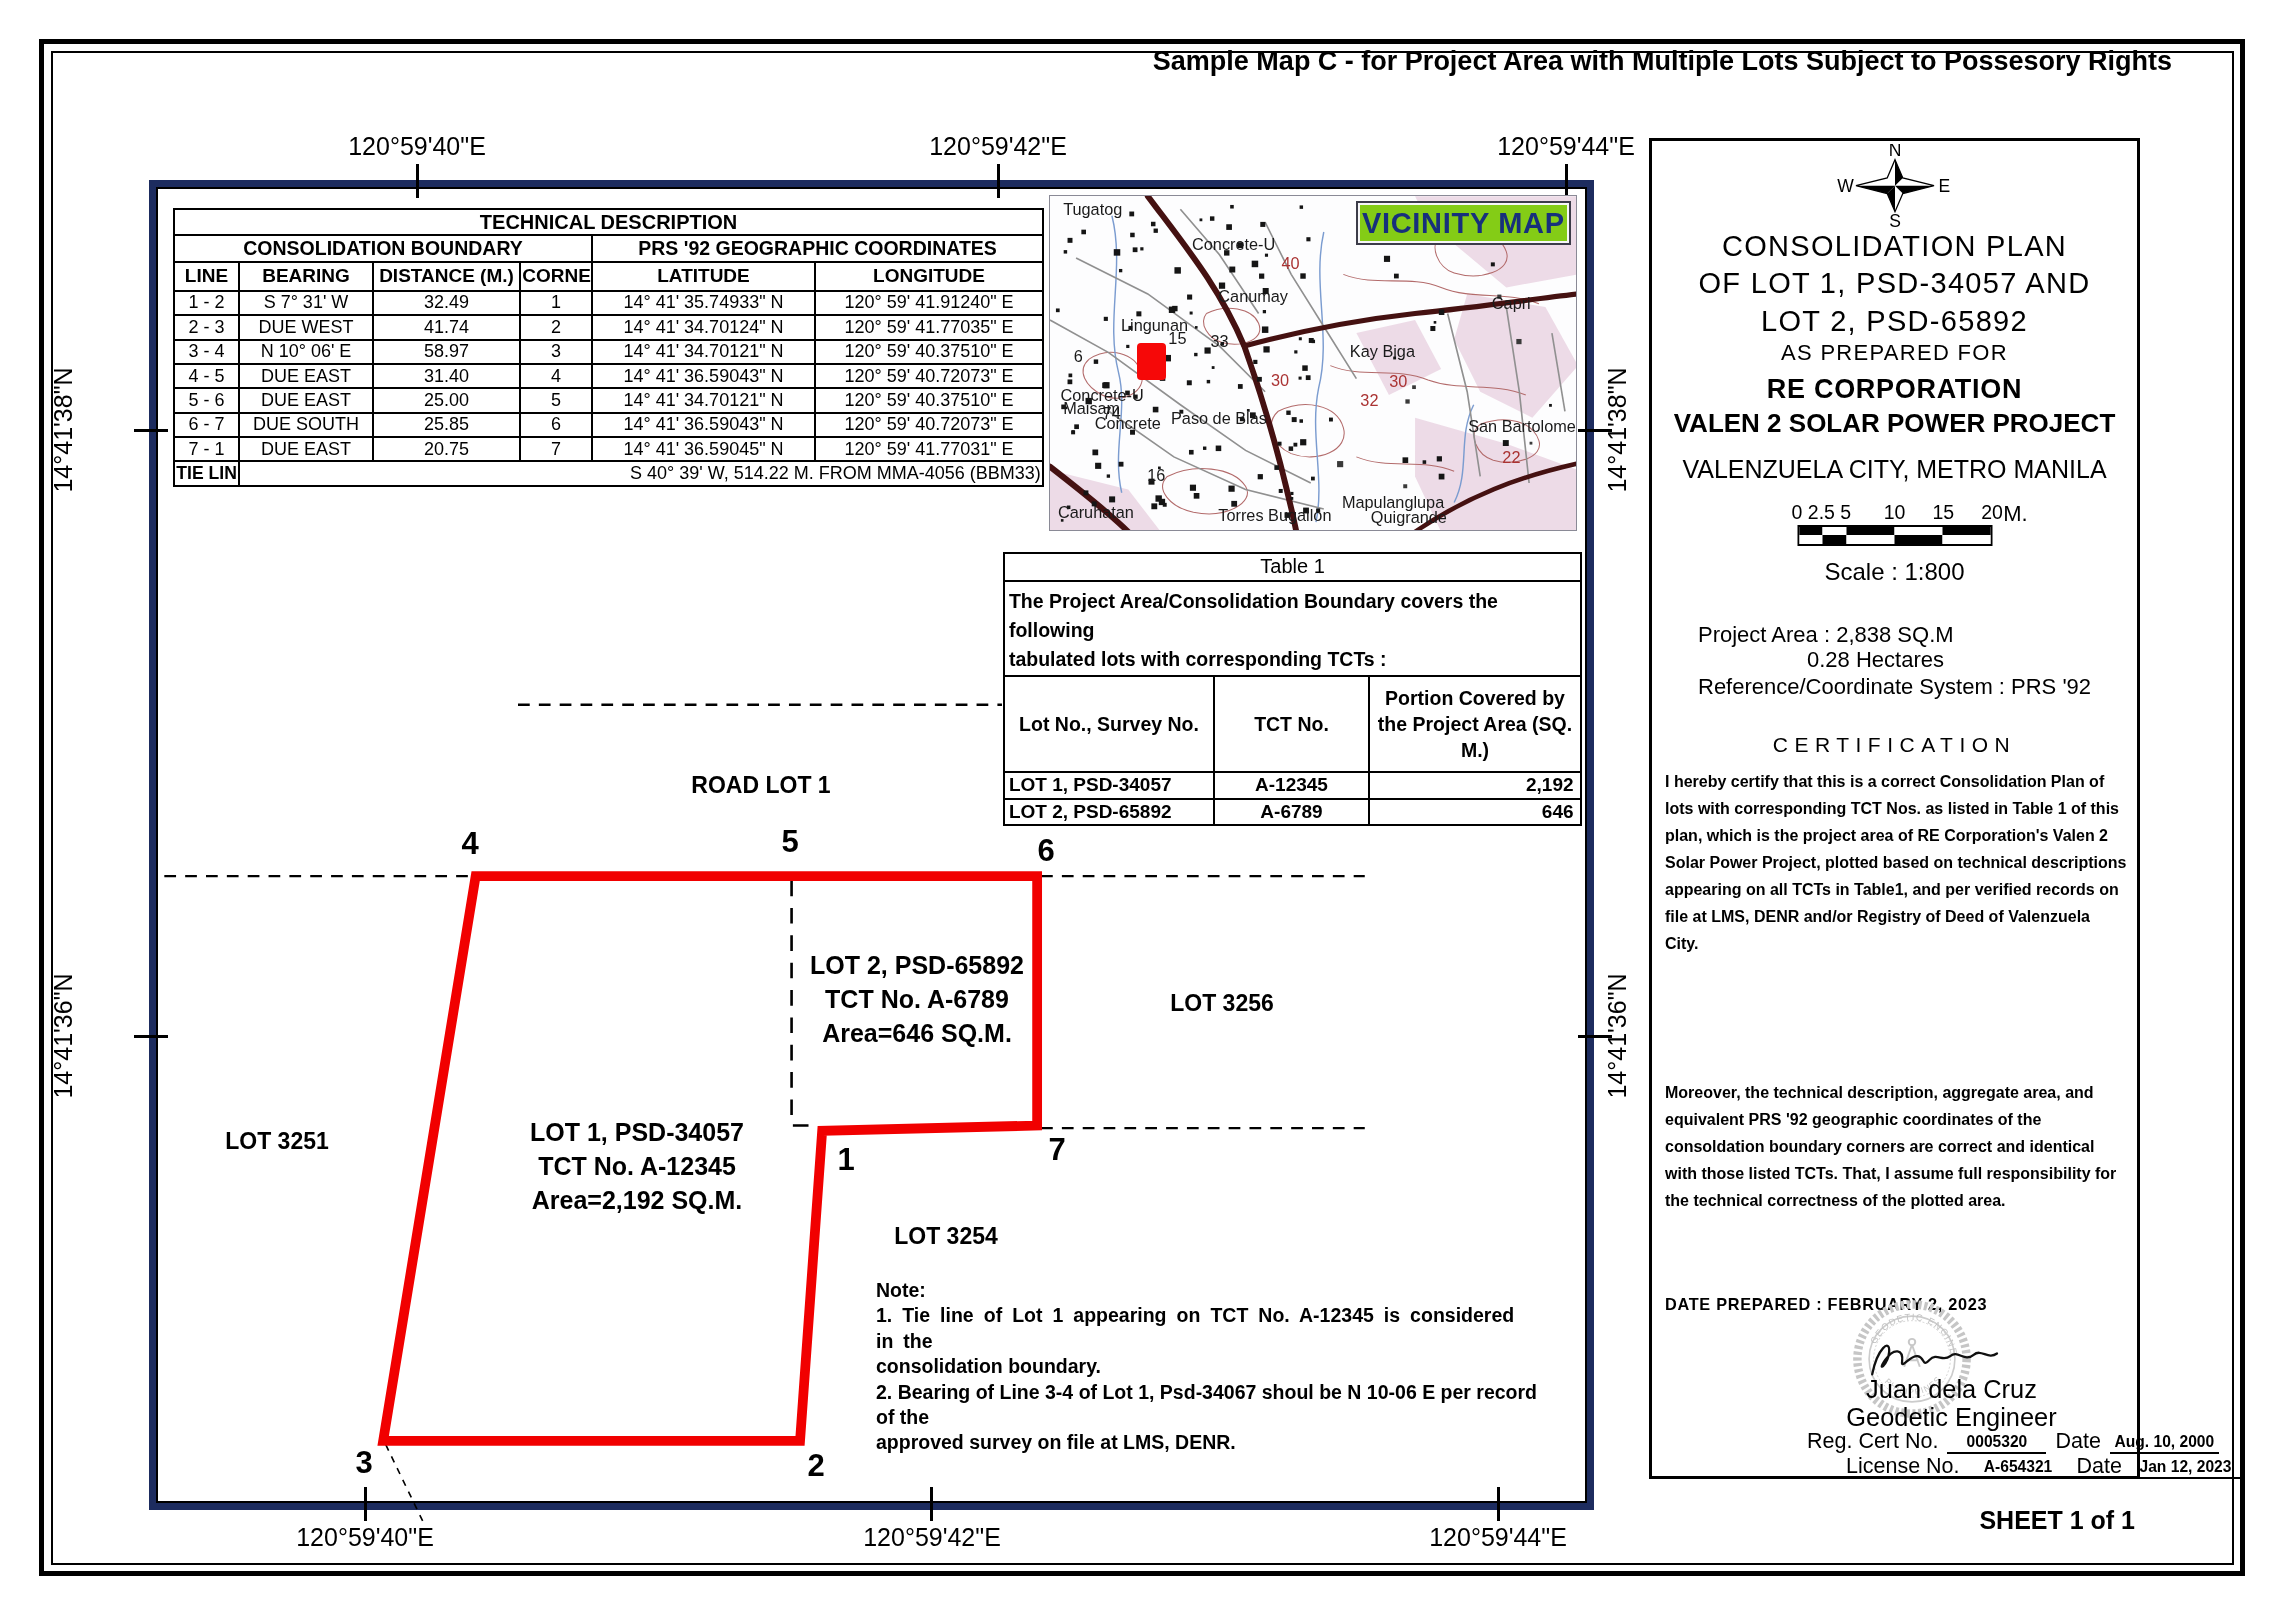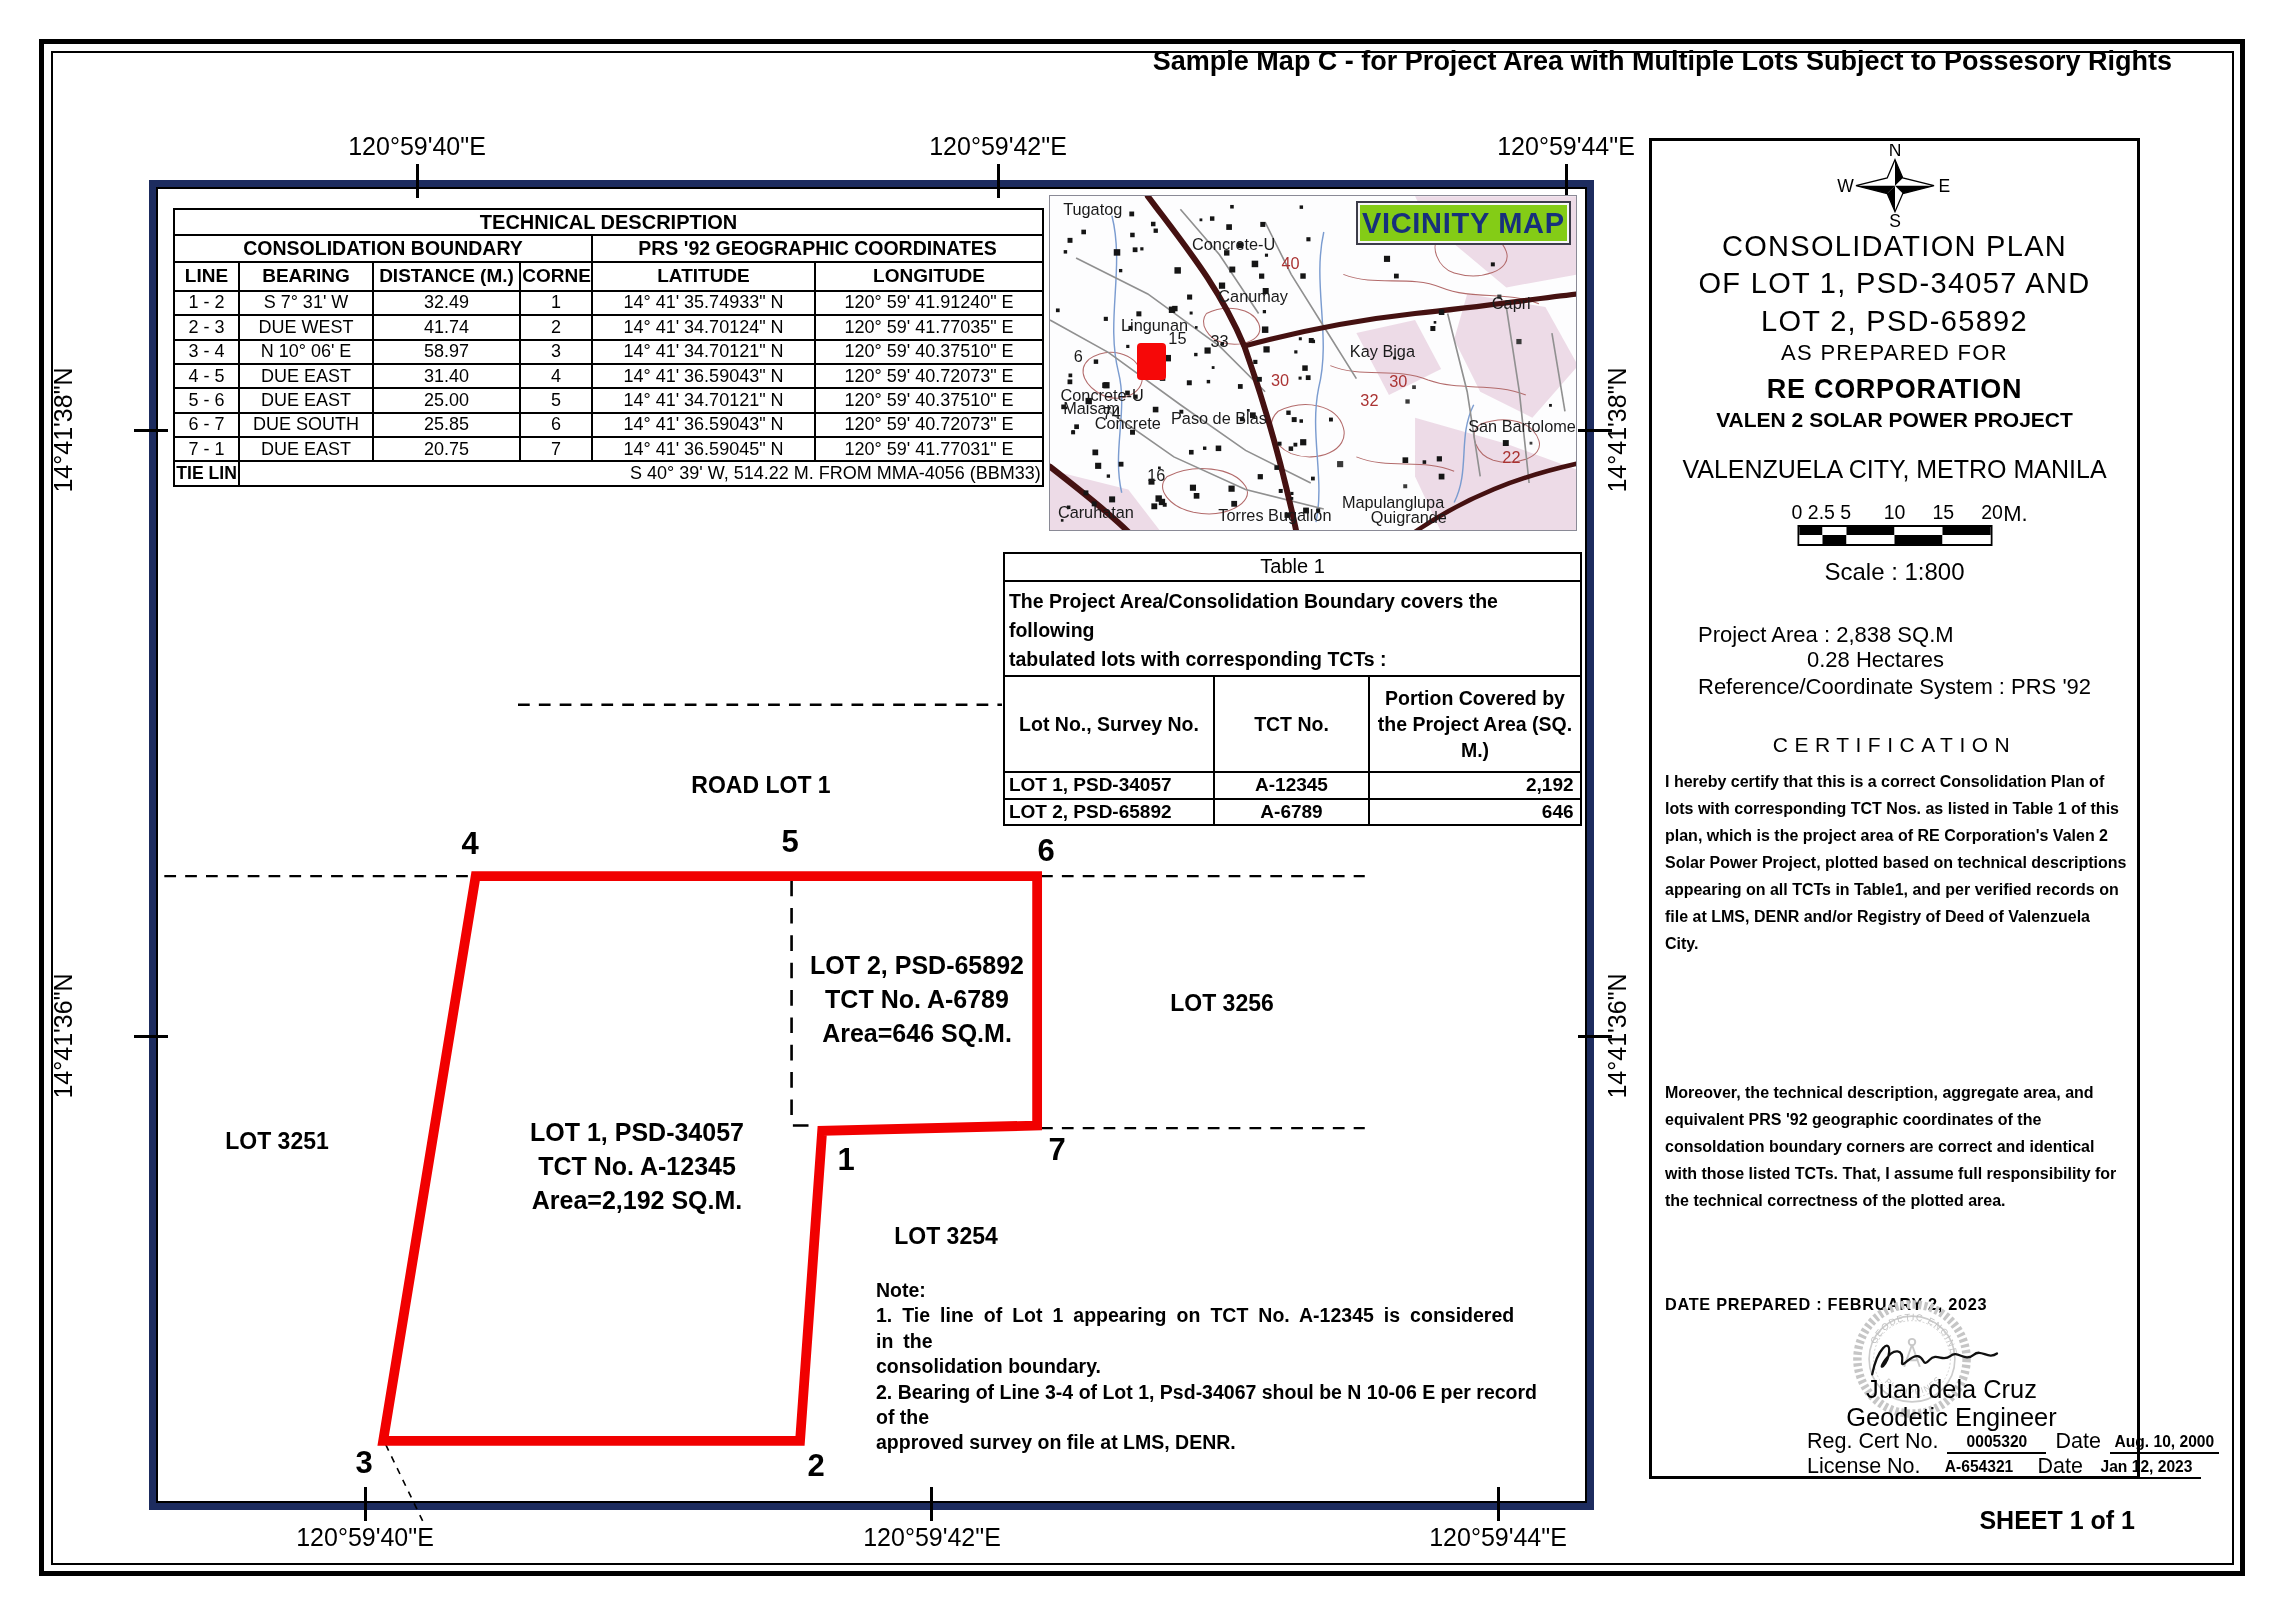--- a/index.html
+++ b/index.html
@@ -61,21 +61,21 @@
   .noteblock .sp { word-spacing:4.6px; }
 
   
   .titleblock { left:1649px; top:138px; width:491px; height:1341px; border:3.3px solid #000; background:#fff; }
   .tb { position:absolute; width:100%; text-align:center; white-space:nowrap; }
   .tb-t1 { top:89px; font-size:29px; letter-spacing:1.3px; }
   .tb-t2 { top:126px; font-size:29px; letter-spacing:1.3px; }
   .tb-t3 { top:164px; font-size:29px; letter-spacing:1.3px; }
   .tb-t4 { top:199px; font-size:22px; letter-spacing:1.3px; }
   .tb-t5 { top:233px; font-size:27px; font-weight:bold; letter-spacing:0.7px; }
-  .tb-t6 { top:267px; font-size:21px; font-weight:bold; }
+  .tb-t6 { top:267px; font-size:26px; font-weight:bold; }
   .tb-t7 { top:314px; font-size:25px; }
   .sb-wrap { position:absolute; left:50%; transform:translateX(-50%); top:360px; width:195px; }
   .sb-labels { position:relative; height:23.5px; font-size:19.5px; }
   .sb-labels span { position:absolute; transform:translateX(-50%); }
   .sb-m { font-size:22px; }
   .scalebar { width:195px; height:21px; border:2px solid #000; }
   .sb-row { display:flex; height:8.5px; }
   .sb-row div { height:8.5px; }
   .sb-k { background:#000; } .sb-w { background:#fff; }
   .tb-scale { top:417px; font-size:24px; }
@@ -86,21 +86,21 @@
   .tb-para { position:absolute; left:13px; right:10.4px; font-weight:bold; font-size:16px; line-height:27px; text-align:left; }
   .tb-p1 { top:627px; }
   .tb-p2 { top:938px; }
   .tb-date { position:absolute; left:13px; top:1154px; font-size:16.3px; font-weight:bold; letter-spacing:0.7px; }
   .sig-area { position:absolute; left:0; top:1179px; width:100%; height:162px; }
   .seal { position:absolute; left:195px; top:-26px; }
   .signature { position:absolute; left:215px; top:14.3px; }
   .sig-name { position:absolute; top:55px; width:100%; text-align:center; transform:translateX(57px); font-size:25.4px; }
   .sig-title { position:absolute; top:83px; width:100%; text-align:center; transform:translateX(57px); font-size:25.4px; }
   .cred-row { position:absolute; left:155px; display:flex; align-items:flex-end; gap:9px; font-size:21.5px; white-space:nowrap; }
-  .cred-reg { top:109px; } .cred-lic { top:134px; }
+  .cred-reg { top:109px; } .cred-lic { top:134px;margin-left:39px; }
   .uval { display:inline-block; width:99px; border-bottom:2px solid #000; text-align:center; font-size:15.6px; font-weight:bold; padding-bottom:2px; line-height:17px; }
   .uval.d { width:109px; }
 
   .sheet-label { right:149px; top:1506px; font-size:25px; font-weight:bold; }
 
   svg { display:block; }
   .platsvg { left:0; top:0; pointer-events:none; }
 </style>
 </head>
 <body>

